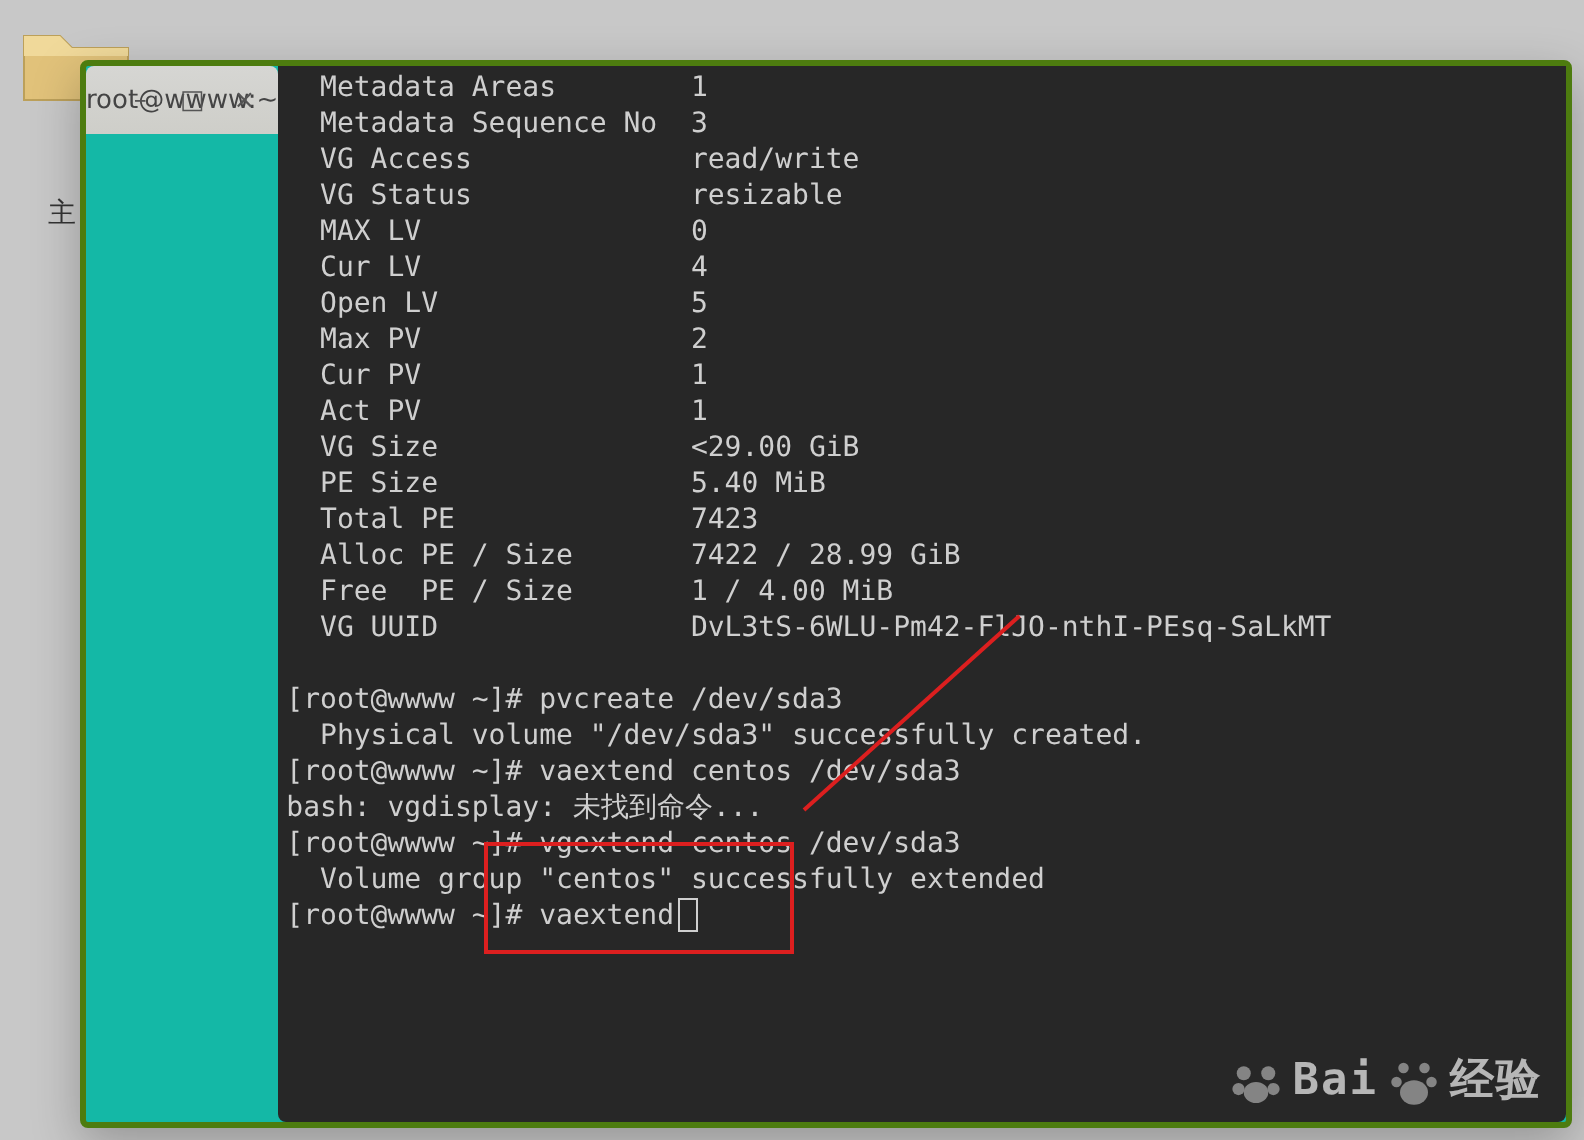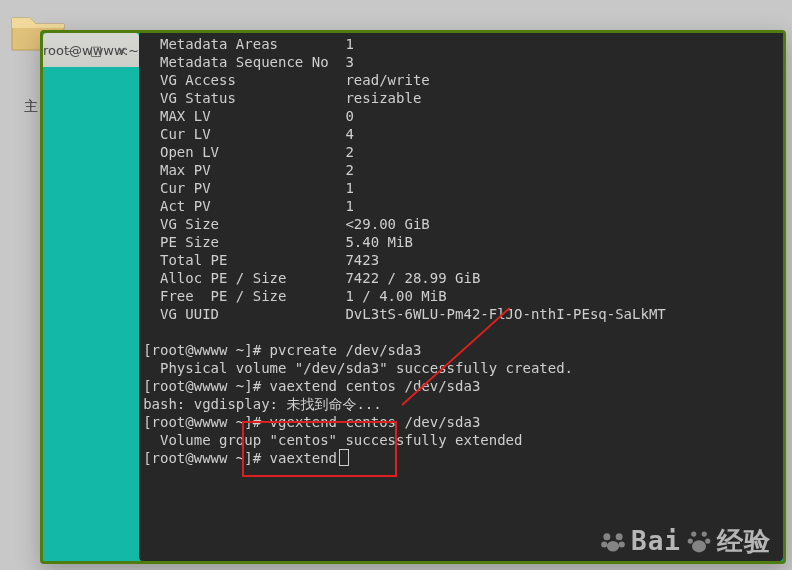--- a/index.html
+++ b/index.html
@@ -14,21 +14,21 @@
   .win-btn{width:26px;height:26px;display:flex;align-items:center;justify-content:center;color:#555;font-size:13px;cursor:pointer;}
   .menubar{height:26px;background:#ebebe8;border-top:1px solid #fff;border-bottom:1px solid #c8c8c4;display:flex;align-items:center;padding:0 4px;font-size:13px;color:#333;}
   .menu-item{padding:2px 8px;cursor:pointer;}
   .terminal{flex:1;background:#272727;color:#cfcfcf;font-family:"DejaVu Sans Mono",Menlo,Consolas,monospace;font-size:14px;line-height:18px;padding:2px 4px 8px 4px;position:relative;overflow:hidden;border-radius:0 0 4px 4px;}
   .terminal pre{margin:0;white-space:pre;font-family:inherit;}
   .prompt-b{color:#cfcfcf;text-align:center;}
   .cursor-box{display:inline-block;width:8px;height:15px;border:1px solid #cfcfcf;vertical-align:text-bottom;margin-left:2px;}
   .annot-box{position:absolute;border:2px solid #dc1f1f;pointer-events:none;box-sizing:border-box;}
   .annot-line{position:absolute;background:#dc1f1f;height:2px;transform-origin:left center;pointer-events:none;}
   .watermark{position:absolute;right:12px;bottom:6px;text-align:right;color:#ddd;pointer-events:none;}
-  .wm-top{font-size:26px;color:#e6e6e6;letter-spacing:1px;display:flex;align-items:center;justify-content:flex-end;gap:4px;font-weight:bold;opacity:.75;}
+  .wm-top{font-size:22px;color:#e6e6e6;letter-spacing:1px;display:flex;align-items:center;justify-content:flex-end;gap:4px;font-weight:bold;opacity:.75;}
   .wm-bot{font-size:13px;color:#cfcfcf;opacity:.8;}
   .paw{width:28px;height:28px;display:inline-block;}
   .paw svg{opacity:.65;}
 </style>
 </head>
 <body>
 
 <div class="desktop">
   <div class="folder-icon">
     <svg viewBox="0 0 60 45">
@@ -49,21 +49,21 @@
     </div>
 
 
     <div class="terminal">
 <pre><span>  Metadata Areas        1</span>
 <span>  Metadata Sequence No  3</span>
 <span>  VG Access             read/write</span>
 <span>  VG Status             resizable</span>
 <span>  MAX LV                0</span>
 <span>  Cur LV                4</span>
-<span>  Open LV               2</span>
+<span>  Open LV               5</span>
 <span>  Max PV                2</span>
 <span>  Cur PV                1</span>
 <span>  Act PV                1</span>
 <span>  VG Size               &lt;29.00 GiB</span>
 <span>  PE Size               5.40 MiB</span>
 <span>  Total PE              7423</span>
 <span>  Alloc PE / Size       7422 / 28.99 GiB</span>
 <span>  Free  PE / Size       1 / 4.00 MiB</span>
 <span>  VG UUID               DvL3tS-6WLU-Pm42-FlJO-nthI-PEsq-SaLkMT</span>
 <span></span>

